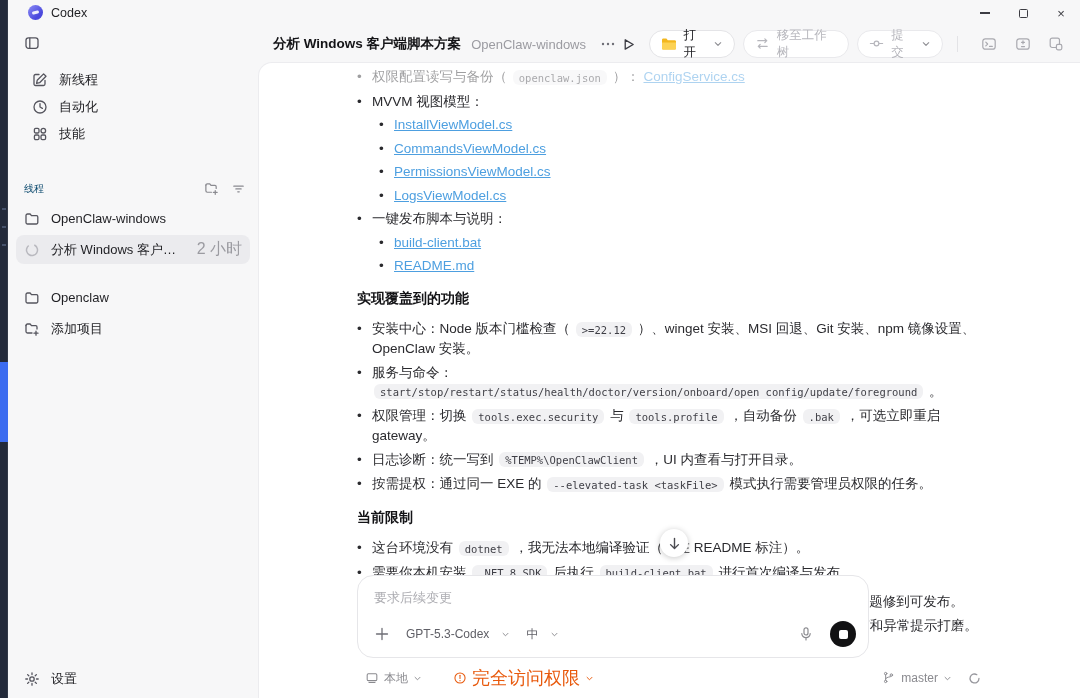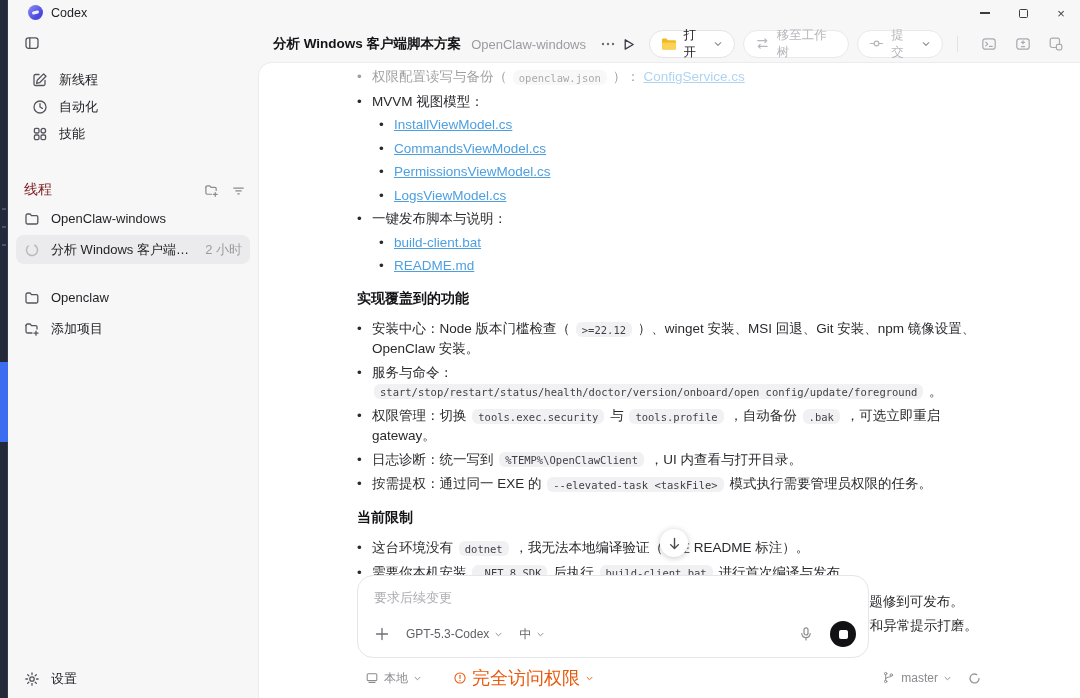--- a/index.html
+++ b/index.html
@@ -27,28 +27,28 @@
   .glyph-min { width:10px; height:1.4px; background:#3c3c43; }
   .glyph-max { width:9px; height:9px; border:1.4px solid #3c3c43; border-radius:1.5px; }
   .glyph-close { font-size:13px; line-height:1; color:#3c3c43; }
 
   
   .sidebar { position:absolute; left:0; top:26px; width:250px; bottom:0; }
   .collapse { position:absolute; left:16px; top:9px; width:16px; height:16px; color:#55555e; }
   .nav { position:absolute; left:0; right:0; top:40px; padding:0 24px; }
   .navrow { display:flex; align-items:center; gap:11px; height:27px; font-size:13px; color:#1f1f23; cursor:default; }
   .icn { width:16px; height:16px; flex:none; color:#55555e; }
-  .sect { position:absolute; left:16px; right:12px; top:155px; display:flex; align-items:center; font-size:14px; color:#7f1d1d; }
+  .sect { position:absolute; left:16px; right:12px; top:155px; display:flex; align-items:center; font-size:10px; color:#0c4a6e; }
   .sect .spc { flex:1; }
   .sect .icn { width:15px; height:15px; color:#8a8a90; margin-left:12px; }
   .threads { position:absolute; left:8px; right:8px; top:178px; }
   .trow { display:flex; align-items:center; gap:11px; height:29px; padding:0 8px; font-size:13px; color:#1f1f23; border-radius:8px; margin-bottom:2px; }
   .trow.sel { background:#ebebee; }
   .trow .tlabel { white-space:nowrap; overflow:hidden; text-overflow:ellipsis; }
-  .trow .time { margin-left:auto; font-size:13px; color:#9b9ba1; flex:none; }
+  .trow .time { margin-left:auto; font-size:16px; color:#9b9ba1; flex:none; }
   .trow.gap { margin-top:19px; }
   .settings { position:absolute; left:16px; bottom:10px; display:flex; align-items:center; gap:11px; font-size:13px; }
 
   
   .mainhead { position:absolute; left:250px; right:0; top:26px; height:36px; display:flex; align-items:center; padding:0 12px 0 15px; }
   .mh-title { font-size:13.5px; font-weight:bold; color:#141417; white-space:nowrap; }
   .mh-proj { margin-left:10px; font-size:13px; color:#9b9ba1; white-space:nowrap; }
   .mh-more { margin-left:14px; color:#6e6e76; width:16px; height:16px; }
   .mh-spc { flex:1; }
   .iconbtn { width:26px; height:26px; display:flex; align-items:center; justify-content:center; color:#3c3c43; }
@@ -74,21 +74,21 @@
   .lnk { color:#4d9fe0; text-decoration:underline; cursor:pointer; }
   .libody { min-width:0; }
 
   .scrollbtn { position:absolute; left:401px; top:466px; width:28px; height:28px; border-radius:50%; background:#fff;
                box-shadow:0 1px 6px rgba(0,0,0,.22); display:flex; align-items:center; justify-content:center; color:#4a4a50; }
 
   
   .composer { position:absolute; left:98px; top:512px; width:512px; height:83px; border:1px solid #e6e6e9; border-radius:16px; background:#fff; }
   .ph { position:absolute; left:16px; top:13px; font-size:13px; color:#adadb2; }
   .crow { position:absolute; left:16px; right:12px; bottom:10px; display:flex; align-items:center; gap:16px; }
-  .csel { display:flex; align-items:center; gap:5px; font-size:12px; color:#5f5f66; }
+  .csel { display:flex; align-items:center; gap:12px; font-size:12px; color:#5f5f66; }
   .csel .chev { color:#8a8a8f; }
   .cspc { flex:1; }
   .micbtn { color:#8a8a8f; width:16px; height:16px; }
   .stopbtn { width:26px; height:26px; border-radius:50%; background:#121214; display:flex; align-items:center; justify-content:center; }
   .stopbtn .sq { width:9px; height:9px; background:#fff; border-radius:2px; }
   .plusbtn { color:#6e6e76; width:16px; height:16px; }
 
   
   .statusrow { position:absolute; left:98px; top:602px; width:632px; height:26px; display:flex; align-items:center; gap:31px; padding:0 8px; font-size:12px; color:#8a8a8f; }
   .sgrp { display:flex; align-items:center; gap:5px; }

